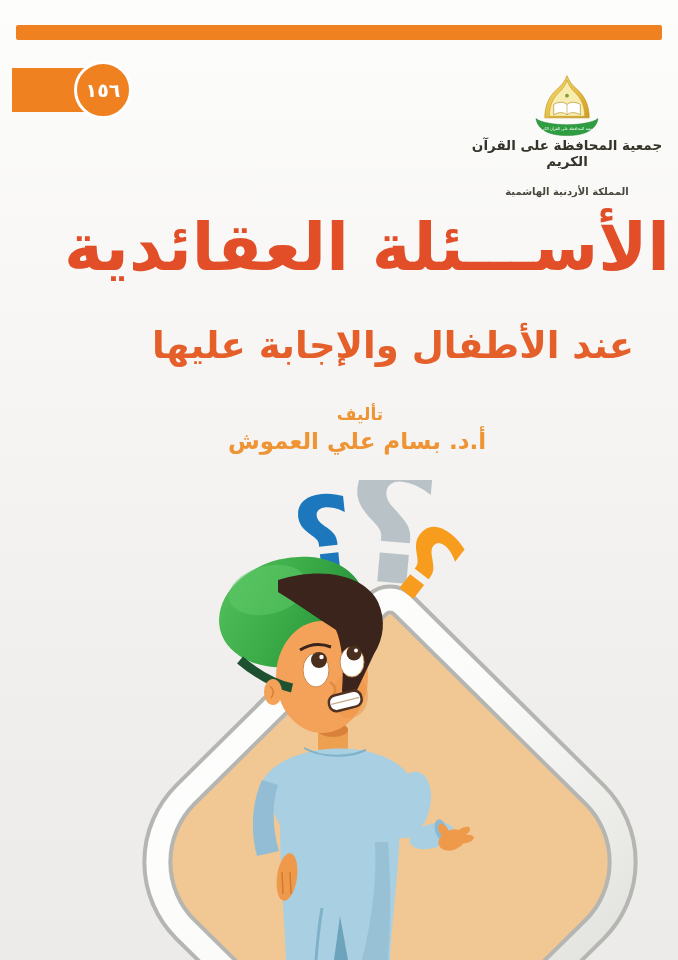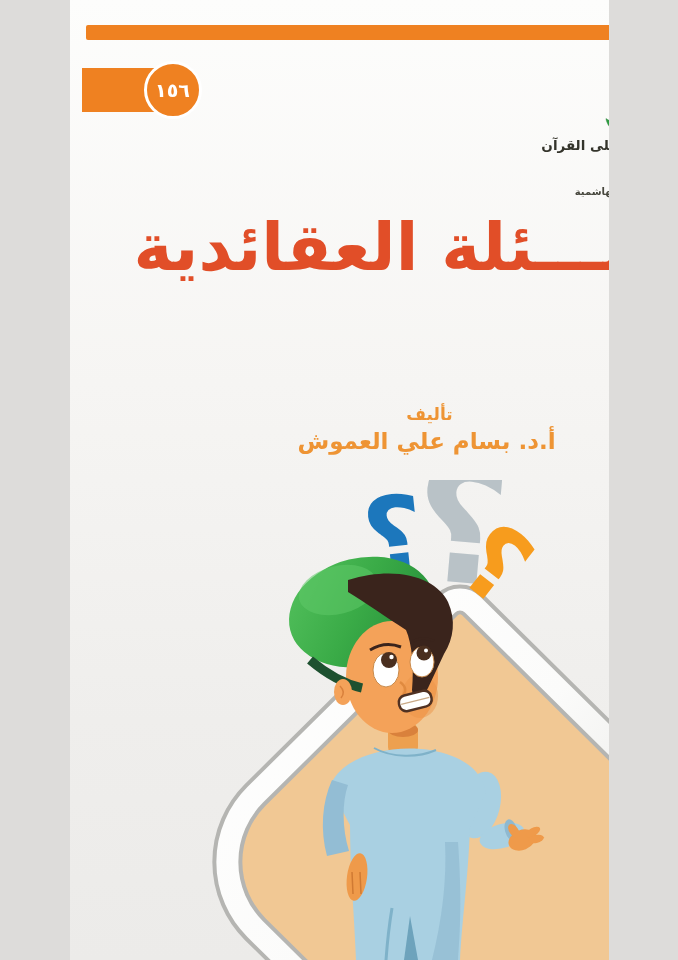--- a/index.html
+++ b/index.html
@@ -1,17 +1,17 @@
 <!DOCTYPE html>
 <html lang="ar" dir="rtl" style="--accent-orange: #ef8121; --title-orange: #e14e28; --subtitle-orange: #e55f2a; --byline-orange: #ee9434; --logo-green: #2f9e41; --logo-gold: #e3b93a; --drop-fill: #f1c894; --qm-blue: #1c77bc; --qm-silver: #b9c2c7; --qm-orange: #f79c1d;"><head>
 <meta charset="utf-8">
 <style>
   html,body{margin:0;padding:0;background:#dddcda;}
   .cover{
-    position:relative;width:539px;height:960px;margin:0 auto;overflow:hidden;
+    position:relative;width:678px;height:960px;margin:0 auto;overflow:hidden;
     background:linear-gradient(180deg,#fdfdfc 0%,#f6f5f3 40%,#efeeec 75%,#ecebe9 100%);
     font-family:"DejaVu Sans",sans-serif;
   }
   
   .top-bar{position:absolute;left:16px;top:25px;width:646px;height:15px;border-radius:2px;
     background:var(--accent-orange);}
   
   .badge-rect{position:absolute;left:12px;top:68px;width:82px;height:44px;background:var(--accent-orange);}
   .badge-circle{position:absolute;left:74px;top:61px;width:52px;height:52px;border-radius:50%;
     background:var(--accent-orange);border:3px solid #ffffff;color:#ffffff;
@@ -58,20 +58,21 @@
     <circle cx="60" cy="32" r="2.6" fill="#7fa136"></circle>
     <path d="M42 44 C48 40 56 40 60 44 C64 40 72 40 78 44 L78 58 C72 54 64 54 60 58 C56 54 48 54 42 58 Z" fill="#ffffff" stroke="#b8962e" stroke-width="1"></path>
     <path d="M60 44 L60 58" stroke="#b8962e" stroke-width="0.8"></path>
     <path d="M18 63 C32 74 88 74 102 63 C100 76 88 86 60 86 C32 86 20 76 18 63 Z" fill="#2f9e41" stroke="#1e7c30" stroke-width="0.6"></path>
     <text x="60" y="79" text-anchor="middle" font-size="5.2" fill="#ffffff">جمعية المحافظة على القرآن الكريم</text>
   </svg>
   <div class="logo-line-small" dir="rtl">المملكة الأردنية الهاشمية</div>
   <div class="logo-line-big" dir="rtl">جمعية المحافظة على القرآن الكريم</div>
 
   <div class="title-main" dir="rtl">الأســـئلة العقائدية</div>
+  <div class="title-sub" dir="rtl">عند الأطفال والإجابة عليها</div>
   <div class="byline-label" dir="rtl">تأليف</div>
   <div class="byline-author" dir="rtl">أ.د. بسام علي العموش</div>
 
   <svg class="illus" viewBox="0 0 678 480">
     <defs>
       <linearGradient id="band" x1="0" y1="0" x2="1" y2="1">
         <stop offset="0" stop-color="#ffffff"></stop>
           <stop offset="0.45" stop-color="#fbfbfa"></stop>
         <stop offset="0.75" stop-color="#e9e9e6"></stop>
           <stop offset="1" stop-color="#d6d6d3"></stop>

